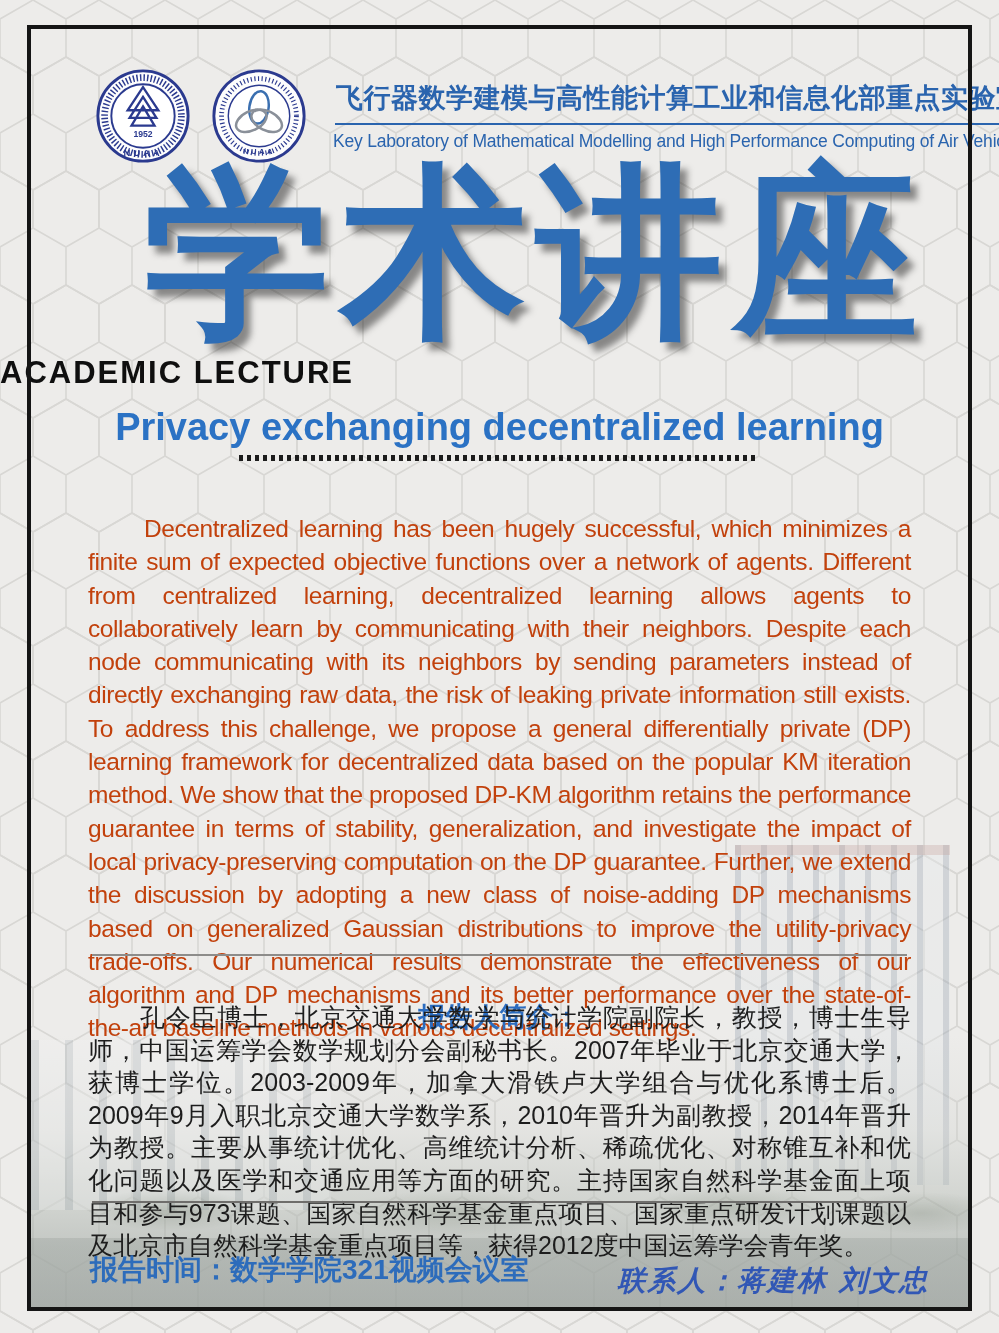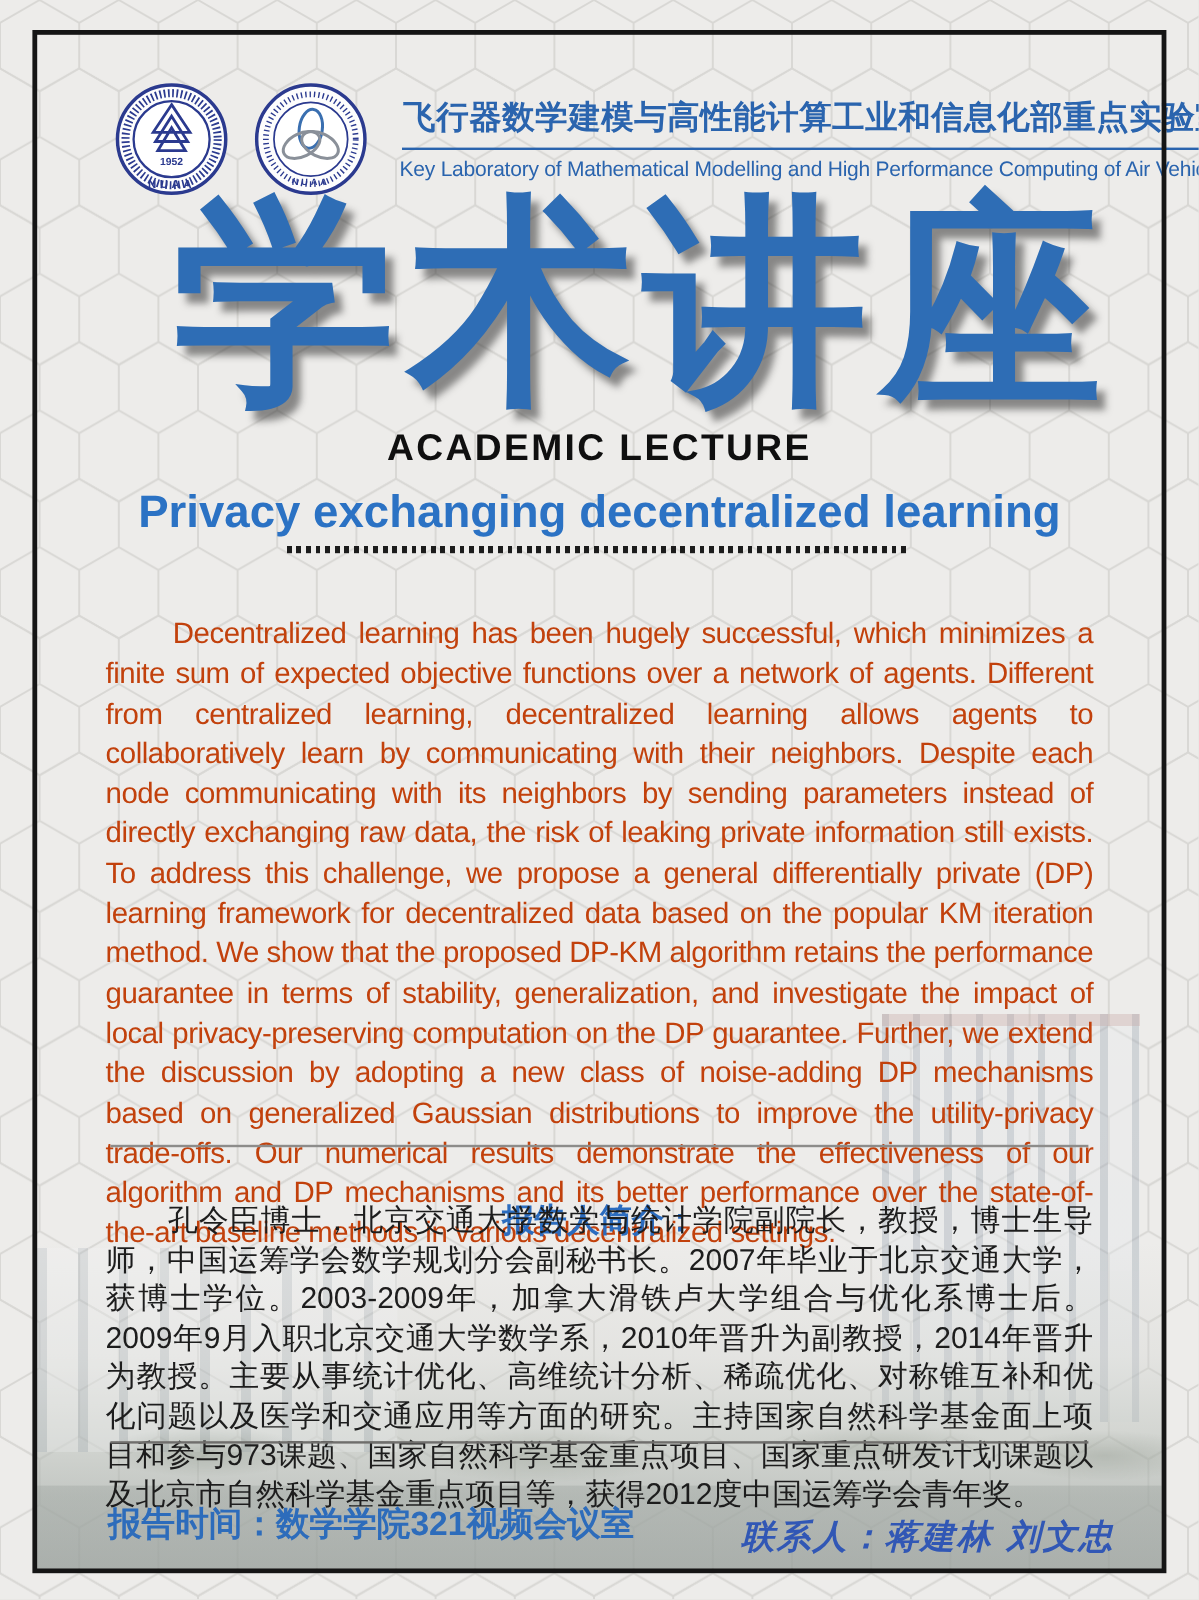--- a/index.html
+++ b/index.html
@@ -54,21 +54,21 @@
   .lab-zh{font-size:27px;font-weight:bold;color:#2a64ae;letter-spacing:.5px;white-space:nowrap;}
   .lab-rule{border:none;border-top:2px solid #2a64ae;margin:7px 2px 6px 2px;}
   .lab-en{font-size:17.5px;color:#2a64ae;white-space:nowrap;letter-spacing:-0.2px;}
   
   .big-title{
     position:absolute;left:0;top:158px;width:100%;text-align:center;z-index:2;
     font-size:186px;line-height:1.02;font-weight:900;color:#2e6db5;letter-spacing:10px;
     text-shadow:7px 8px 6px rgba(35,35,35,.5);white-space:nowrap;padding-left:37px;
   }
   .sub-title{
-    position:absolute;left:0;top:355px;width:100%;text-align:center;z-index:2;
+    position:absolute;left:0;top:355px;width:100%;z-index:2;
     font-size:31px;font-weight:bold;color:#0f0f0f;letter-spacing:2px;white-space:nowrap;
   }
   .lecture-title{
     position:absolute;left:0;top:406px;width:100%;text-align:center;z-index:2;
     font-size:38px;font-weight:bold;color:#2b72c4;white-space:nowrap;
   }
   .dotline{
     position:absolute;left:239px;top:455px;width:520px;height:6px;z-index:2;
     background:repeating-linear-gradient(90deg,#1c1c1c 0 4px,transparent 4px 8px);
   }

